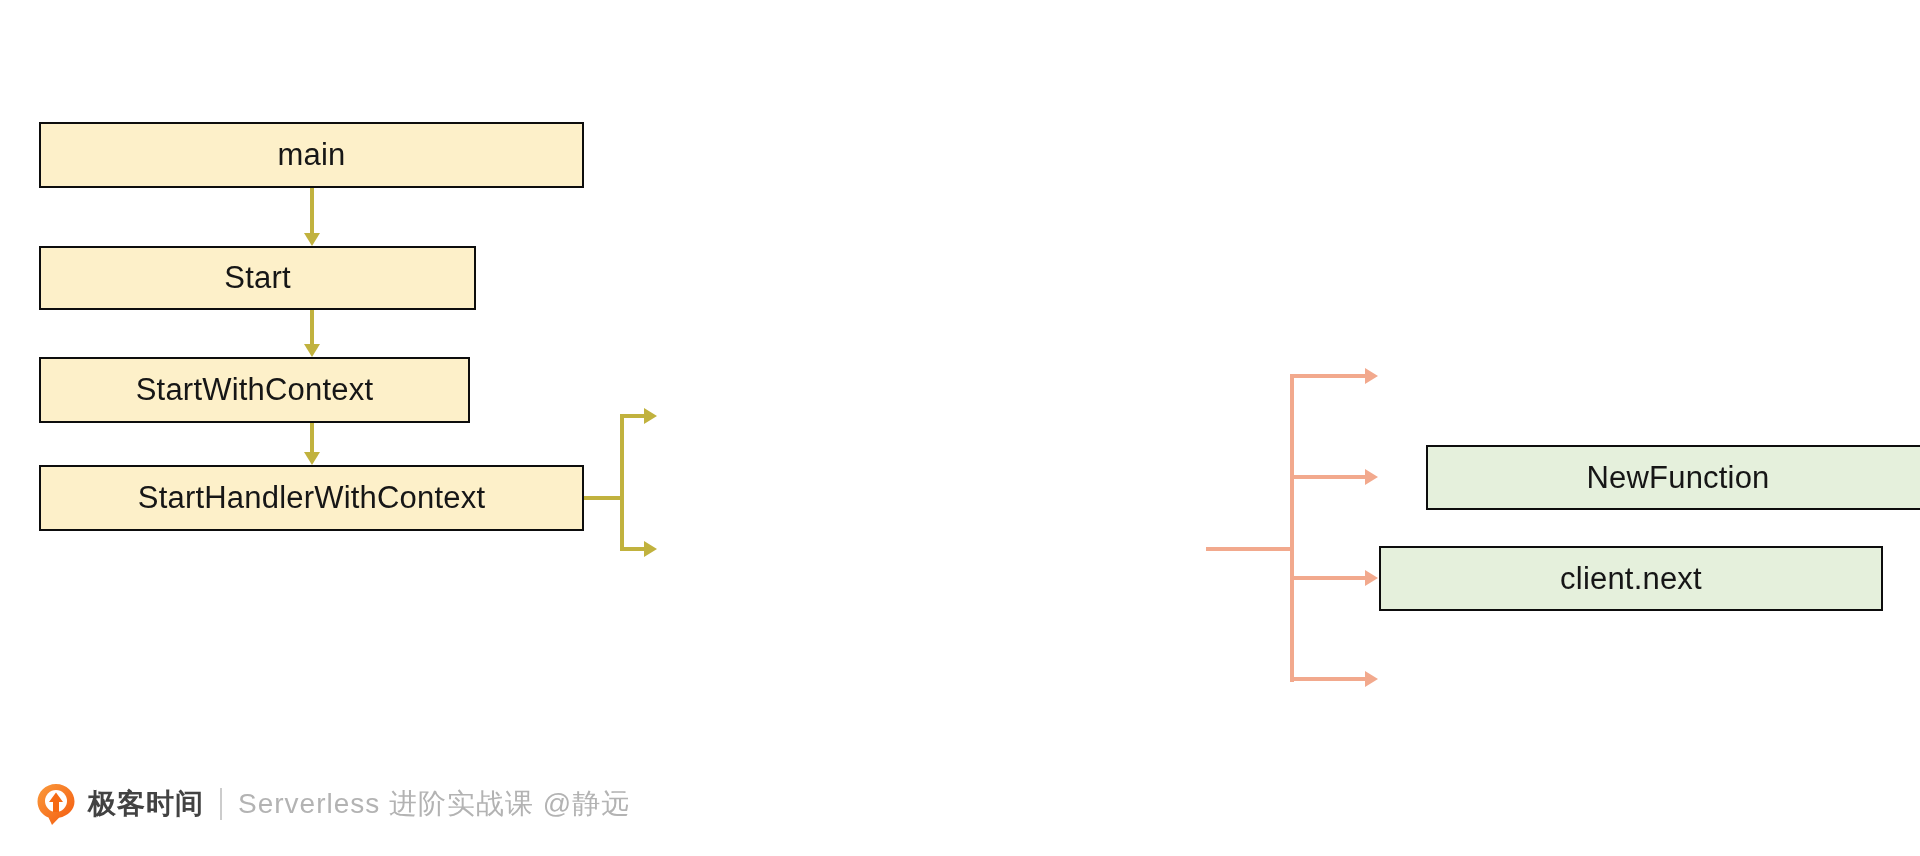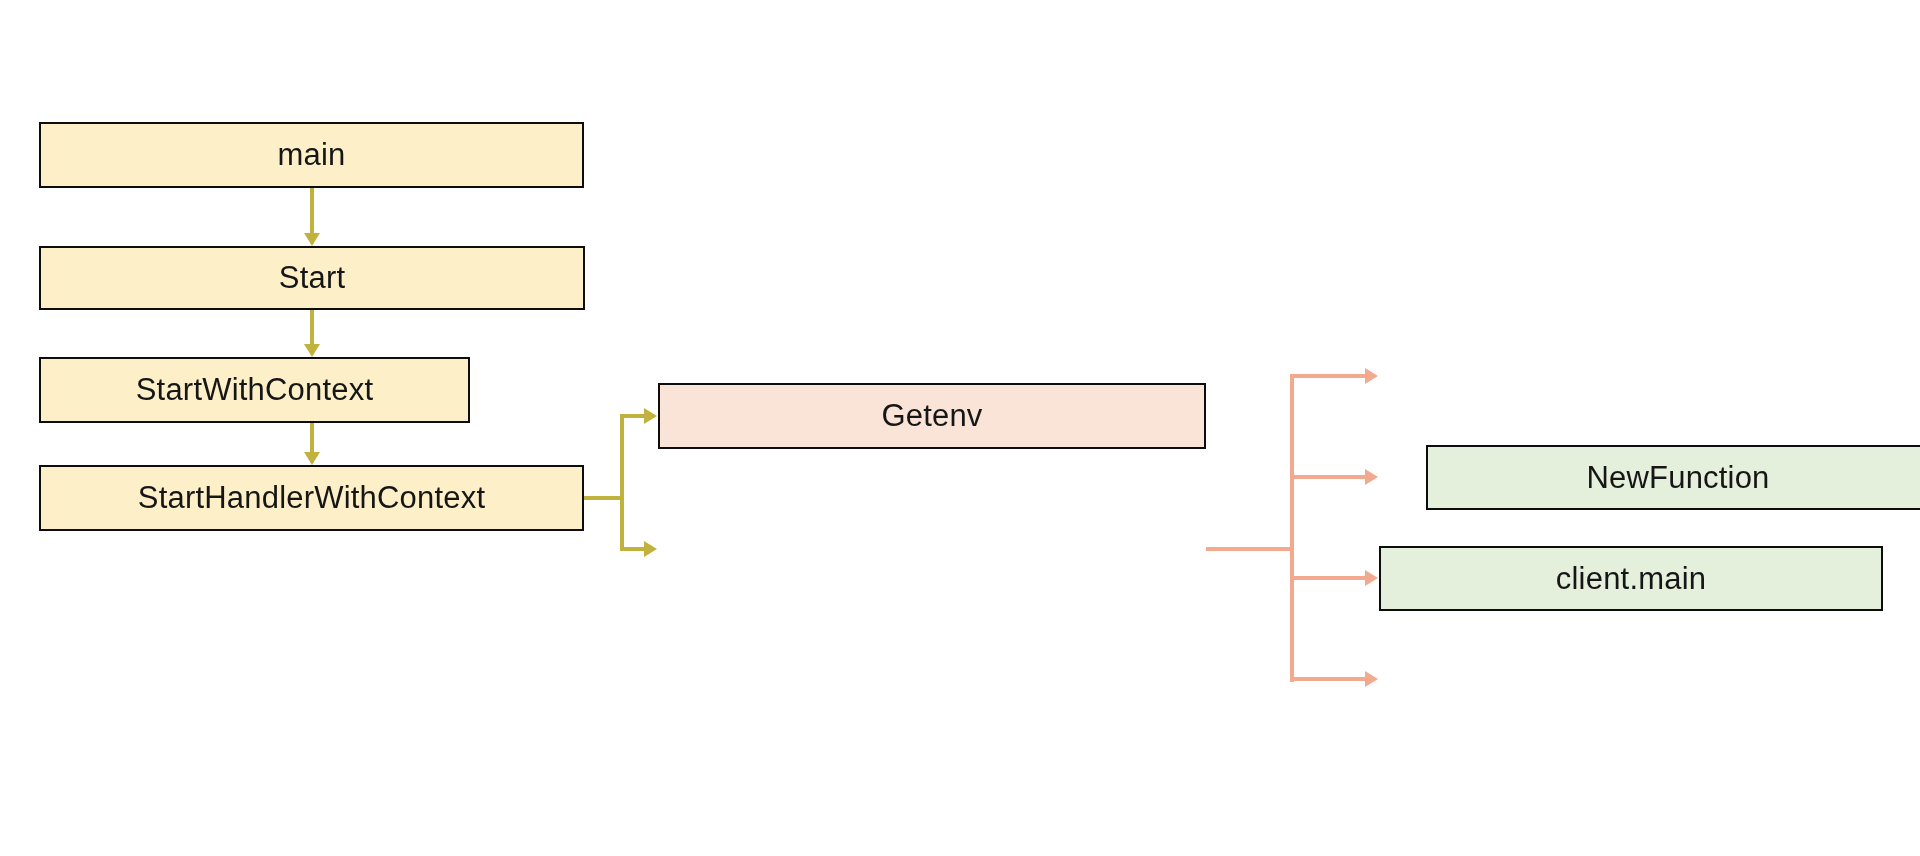--- a/index.html
+++ b/index.html
@@ -74,28 +74,27 @@
     color: #b3b3b3;
     letter-spacing: 1px;
   }
 </style>
 </head>
 <body>
 
 <div id="canvas">
 
   <div class="node yellow" style="left:39px; top:122px; width:545px; height:66px">main</div>
-  <div class="node yellow" style="left:39px; top:246px; width:546px; height:64px">Start</div>
+  <div class="node yellow" style="left:39px; top:246px; width:437px; height:64px">Start</div>
   <div class="node yellow" style="left:39px; top:357px; width:431px; height:66px">StartWithContext</div>
   <div class="node yellow" style="left:39px; top:465px; width:545px; height:66px">StartHandlerWithContext</div>
 
-  <div class="node salmon" style="left:658px; top:383px; width:548px; height:66px">Getenv</div>
 
   <div class="node green" style="left:1426px; top:445px; width:504px; height:65px">NewFunction</div>
-  <div class="node green" style="left:1379px; top:546px; width:504px; height:65px">client.main</div>
+  <div class="node green" style="left:1379px; top:546px; width:504px; height:65px">client.next</div>
 
   <div class="line olive" style="left:310px; top:188px; width:4px; height:46px"></div>
   <div class="arrowhead ah-down-olive" style="left:304px; top:233px"></div>
 
   <div class="line olive" style="left:310px; top:310px; width:4px; height:35px"></div>
   <div class="arrowhead ah-down-olive" style="left:304px; top:344px"></div>
 
   <div class="line olive" style="left:310px; top:423px; width:4px; height:30px"></div>
   <div class="arrowhead ah-down-olive" style="left:304px; top:452px"></div>
 
@@ -114,14 +113,32 @@
 
   <div class="line salmonl" style="left:1294px; top:475px; width:72px; height:4px"></div>
   <div class="arrowhead ah-right-salmon" style="left:1365px; top:469px"></div>
 
   <div class="line salmonl" style="left:1294px; top:576px; width:72px; height:4px"></div>
   <div class="arrowhead ah-right-salmon" style="left:1365px; top:570px"></div>
 
   <div class="line salmonl" style="left:1294px; top:677px; width:72px; height:4px"></div>
   <div class="arrowhead ah-right-salmon" style="left:1365px; top:671px"></div>
 
+  <div id="footer">
+    <span style="display:inline-flex">
+      <svg width="40" height="44" viewBox="0 0 40 44" aria-hidden="true">
+        <defs>
+          <linearGradient id="gtgrad" x1="0" y1="0" x2="1" y2="1">
+            <stop offset="0" stop-color="#fa9a3c"></stop>
+            <stop offset="1" stop-color="#f45a0e"></stop>
+          </linearGradient>
+        </defs>
+        <path d="M20 2 C9.5 2 1.5 10 1.5 19.5 C1.5 27 6 33 12.5 35.5 L16 43 L23 35.8 C32 34 38.5 27.5 38.5 19.5 C38.5 10 30.5 2 20 2 Z" fill="url(#gtgrad)"></path>
+        <circle cx="20" cy="19" r="11" fill="#ffffff"></circle>
+        <path d="M20 10.5 L27 20 L23 20 L23 30 L17 30 L17 20 L13 20 Z" fill="#f66a13"></path>
+      </svg>
+    </span>
+    <span class="brand-text">极客时间</span>
+    <span class="footer-sep"></span>
+    <span class="course-text">Serverless 进阶实战课 @静远</span>
+  </div>
 
 </div>
 
 </body></html>

